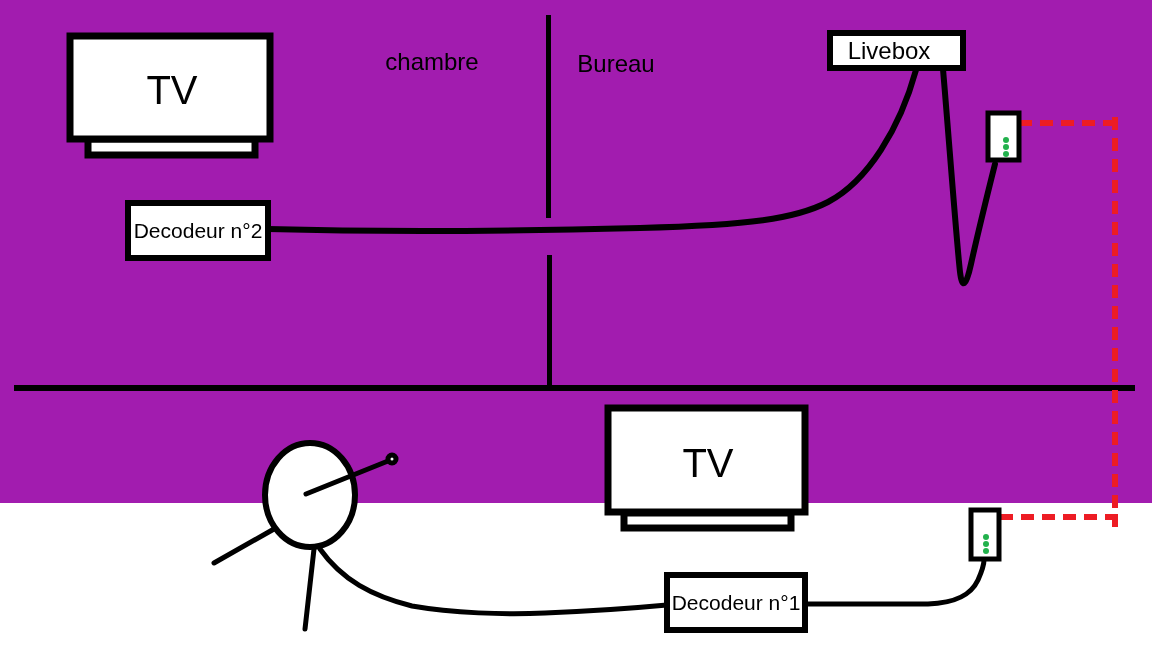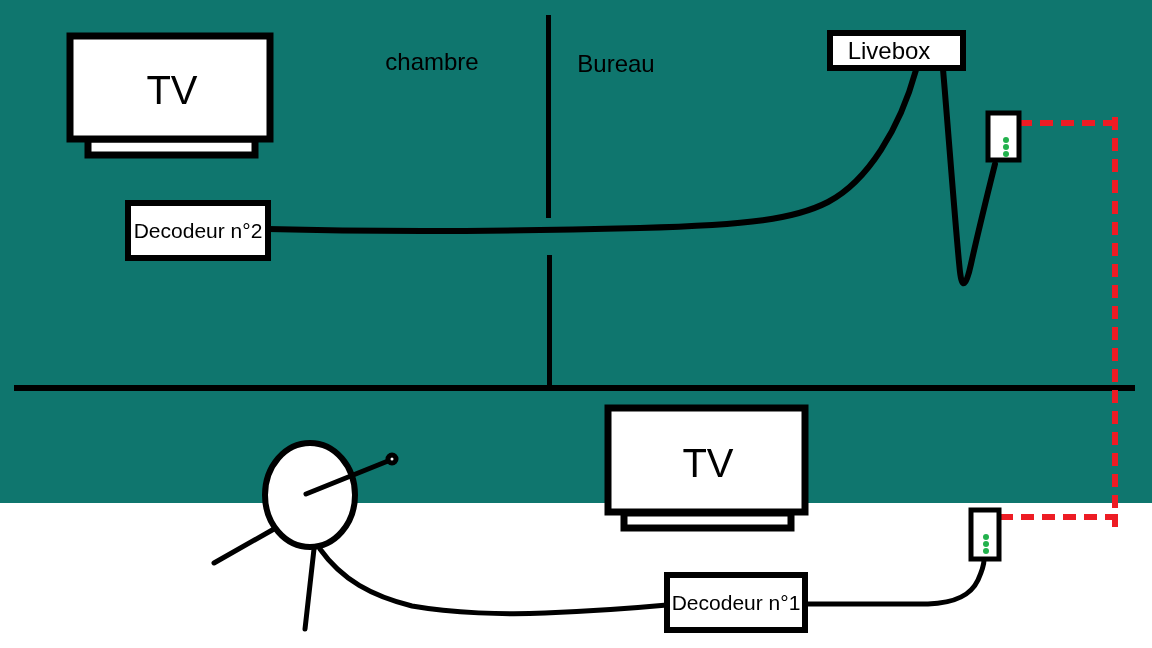--- a/index.html
+++ b/index.html
@@ -8,21 +8,21 @@
     background: #ffffff;
     width: 1152px;
     height: 648px;
     overflow: hidden;
     font-family: "Liberation Sans", sans-serif;
   }
   #stage {
     position: relative;
     width: 1152px;
     height: 503px;
-    background: #0f766e;
+    background: #a21caf;
   }
   svg { display: block; }
   .box-label {
     font-family: "Liberation Sans", sans-serif;
     fill: #000000;
   }
 </style>
 </head>
 <body>
 

